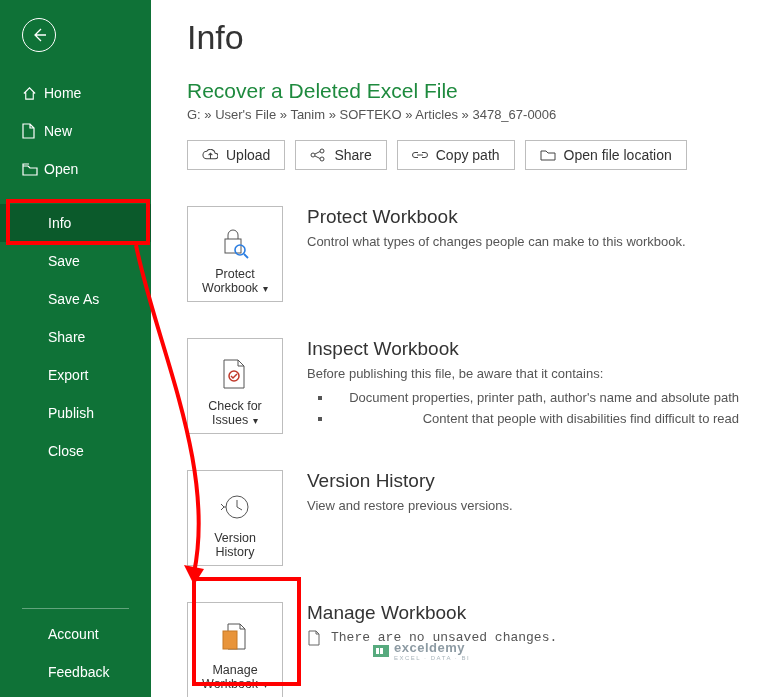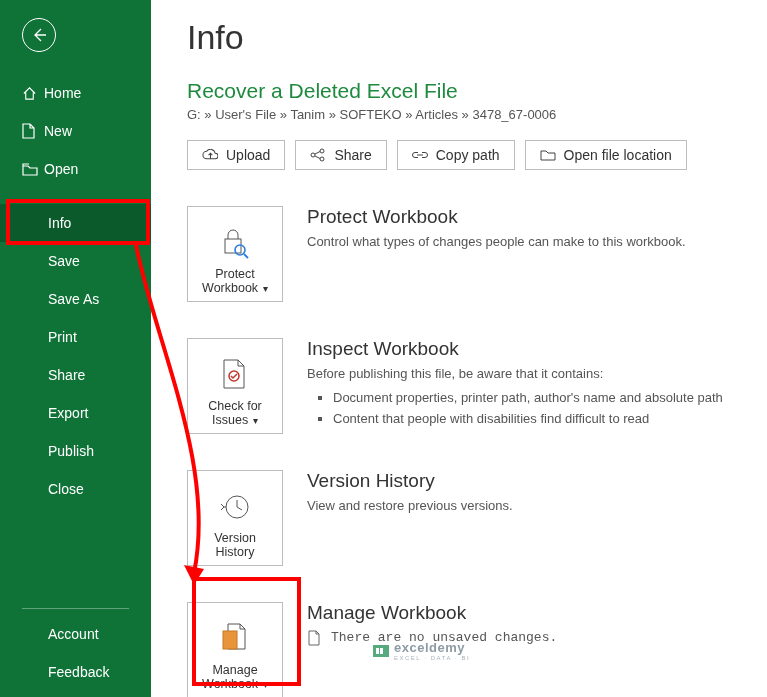--- a/index.html
+++ b/index.html
@@ -109,21 +109,21 @@
   }
   .big-btn .big-icn {
     width: 36px; height: 36px;
     display: flex; align-items: center; justify-content: center;
     margin-bottom: 6px;
   }
   .big-btn .chev { font-size: 10px; color: #333; margin-left: 2px; }
   .sec-body { flex: 1; }
   .sec-heading { font-size: 19px; font-weight: 400; color: #333; margin-bottom: 4px; }
   .sec-desc { font-size: 13px; color: #555; line-height: 1.5; }
-  .sec-desc ul { margin: 4px 0 0 26px; }
+  .sec-desc ul { margin: 4px 0 0 26px; text-align: right; }
   .sec-desc ul li { margin-bottom: 2px; list-style: square; }
   .sec-desc .iline { display: flex; align-items: center; gap: 10px; font-family: Liberation Mono, monospace; }
   .highlight-manage {
     position: absolute;
     left: 192px; top: 577px;
     width: 109px; height: 109px;
     border: 4px solid #ff0000;
     pointer-events: none;
     z-index: 5;
   }
@@ -185,23 +185,20 @@
     <div style="height:16px"></div>
     <ul class="nav-list">
       <li class="nav-item indent selected">
         <span class="lbl">Info</span>
       </li>
       <li class="nav-item indent">
         <span class="lbl">Save</span>
       </li>
       <li class="nav-item indent">
         <span class="lbl">Save As</span>
-      </li>
-      <li class="nav-item indent">
-        <span class="lbl">Print</span>
       </li>
       <li class="nav-item indent">
         <span class="lbl">Share</span>
       </li>
       <li class="nav-item indent">
         <span class="lbl">Export</span>
       </li>
       <li class="nav-item indent">
         <span class="lbl">Publish</span>
       </li>

